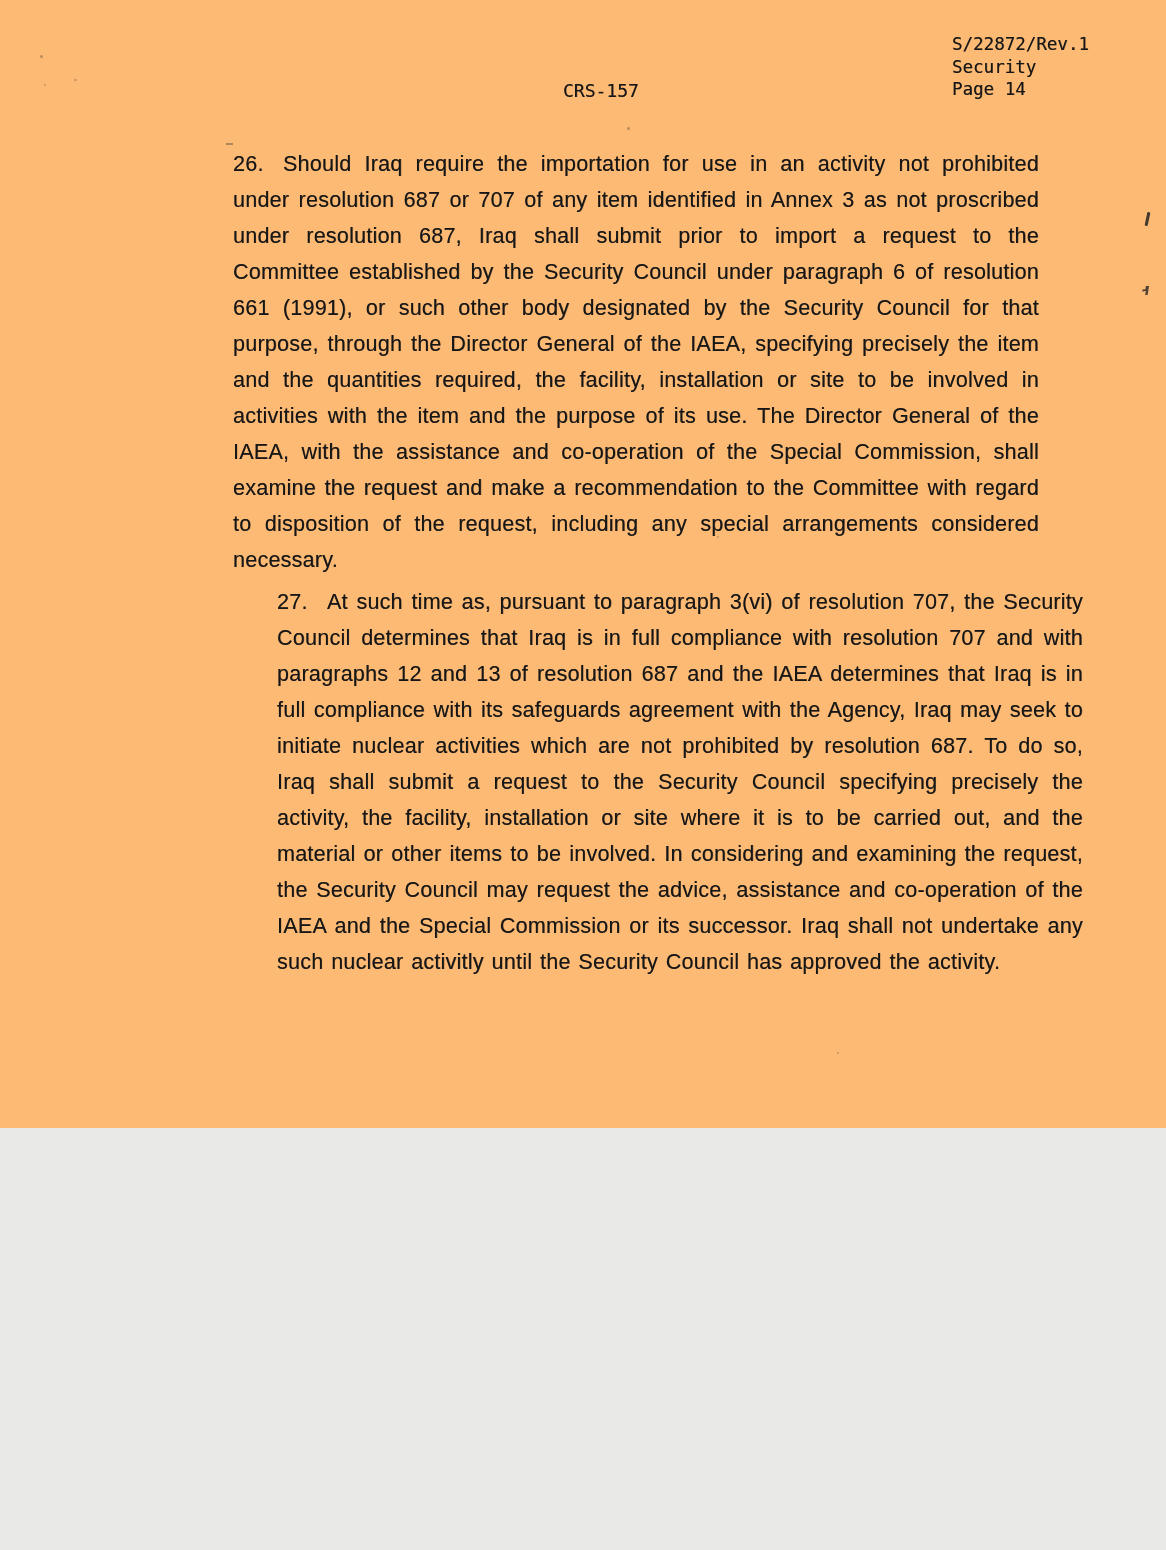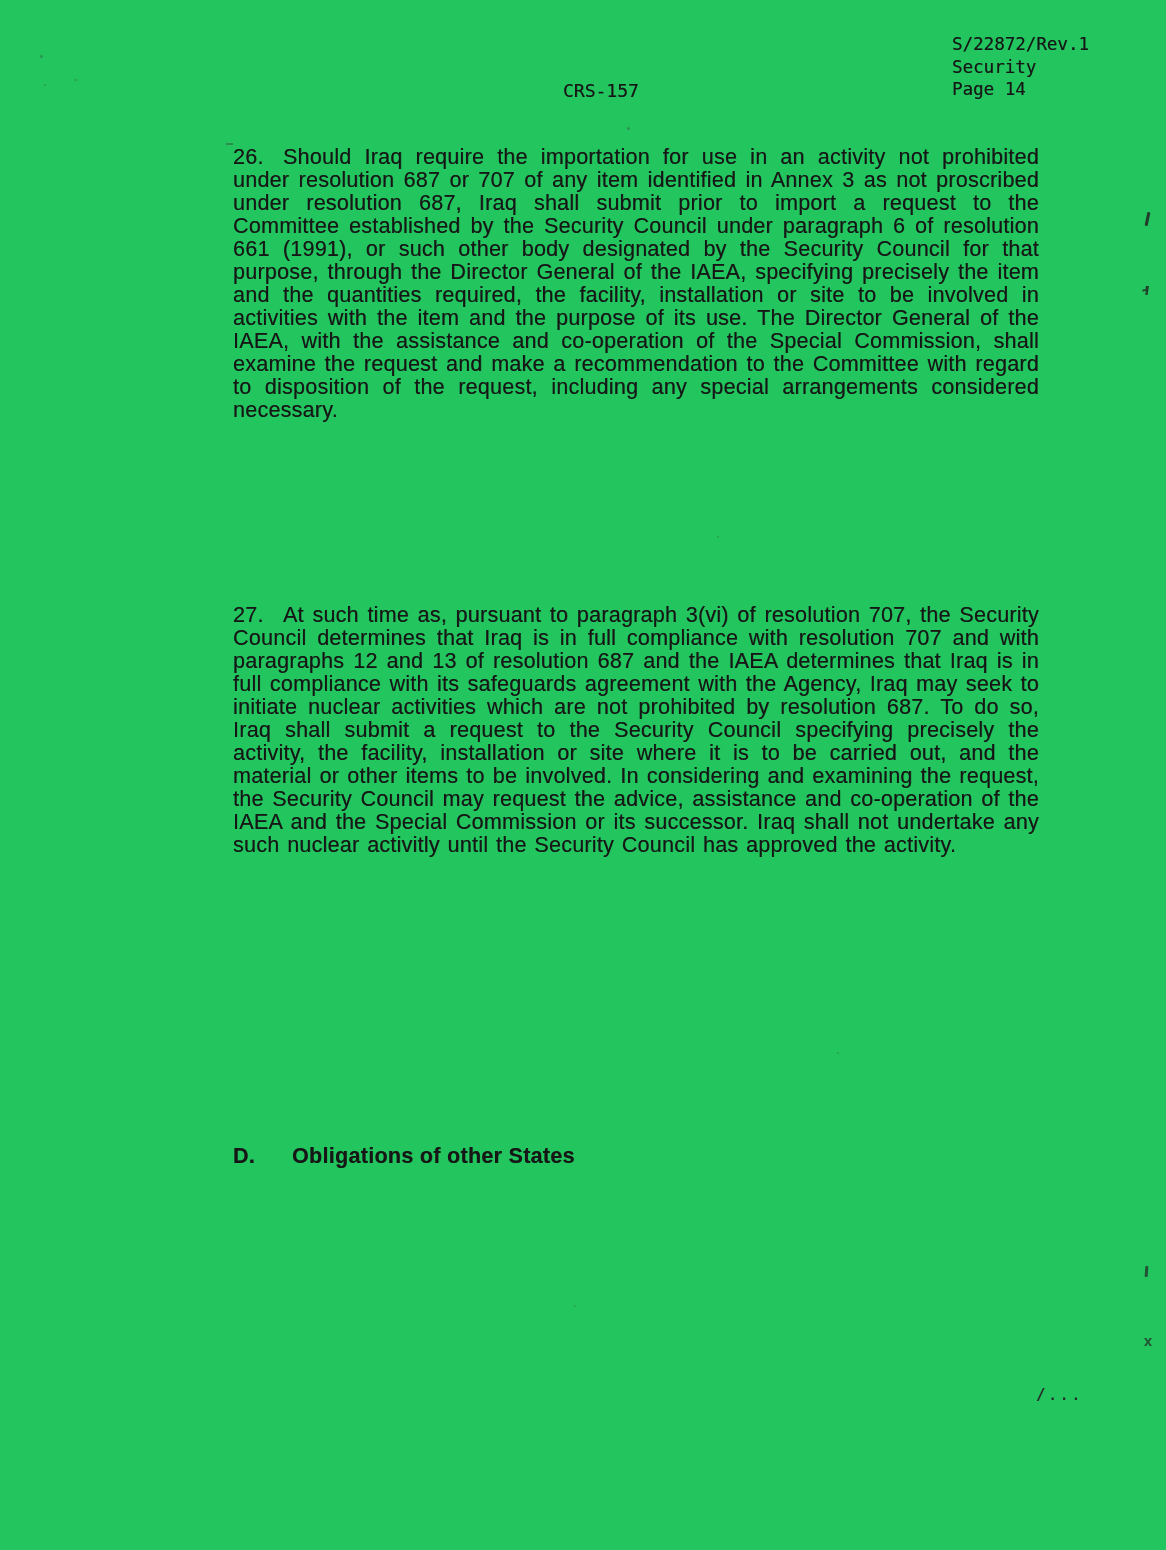--- a/index.html
+++ b/index.html
@@ -1,20 +1,20 @@
 <!DOCTYPE html>
 <html><head>
 <meta charset="utf-8">
 <style>
   html,body { margin:0; padding:0; background:#e9e9e7; }
   .page {
     position:relative;
-    width:1166px; height:1550px;
+    width:1166px; height:1128px;
     margin:0 auto;
-    background:#22c55e;
+    background:#fdba74;
     font-family:"Liberation Sans", sans-serif;
     color:#161616;
     overflow:hidden;
   }
   
   .ink { text-shadow: 0.35px 0.35px 0.45px rgba(25,25,25,0.55); }
 
   .doc-ref {
     position:absolute; top:33px; left:952px;
     font-family:"DejaVu Sans Mono", monospace;
@@ -23,26 +23,26 @@
   }
   .stamp {
     position:absolute; top:80px; left:563px;
     font-family:"DejaVu Sans Mono", monospace;
     font-size:18px; white-space:nowrap;
   }
 
   .para {
     position:absolute; left:233px; width:806px;
     margin:0;
-    font-size:21.5px; line-height:23px;
+    font-size:21.5px; line-height:36px;
     letter-spacing:0.25px; word-spacing:1.5px;
     text-align:justify;
   }
   .para-26 { top:146px; }
-  .para-27 { top:604px; }
+  .para-27 { top:584px;margin-left:44px; }
   .para-28 { top:1192px; }
   .pnum { display:inline-block; min-width:50px; }
   .emph { text-decoration:underline; text-underline-offset:3px; }
 
   .section-heading {
     position:absolute; left:233px; top:1144px;
     margin:0;
     font-size:21.5px; font-weight:bold;
     letter-spacing:0.3px;
   }

